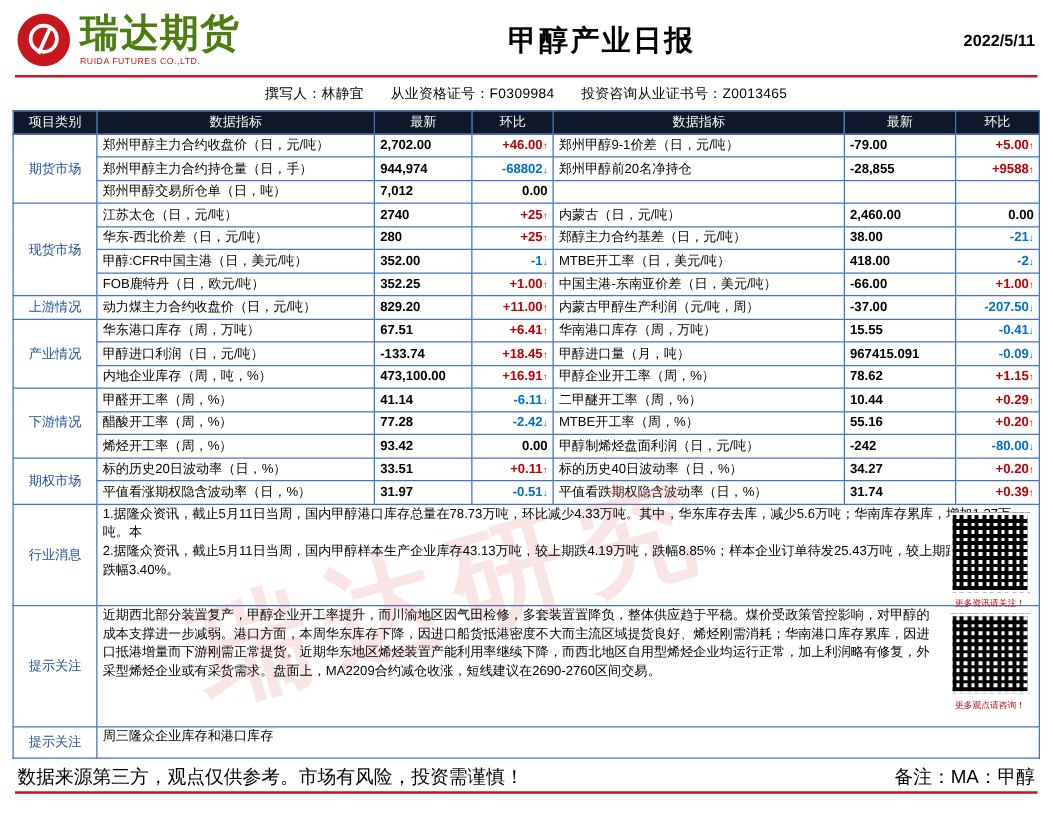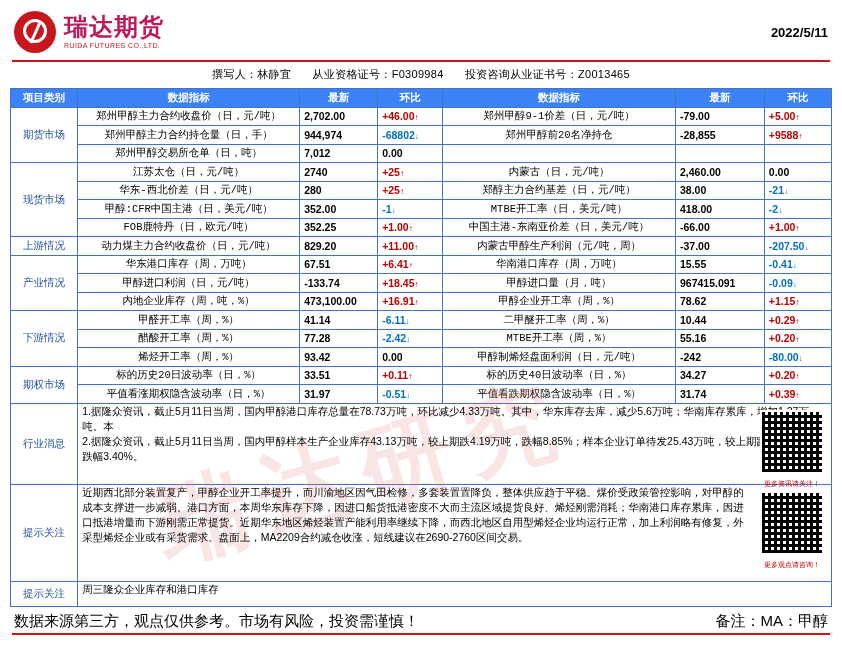--- a/index.html
+++ b/index.html
@@ -12,37 +12,37 @@
   }
   .page{position:relative;width:842px;height:659px;box-sizing:border-box;padding:0 10px;}
 
   
   .header{display:flex;align-items:center;justify-content:space-between;height:52px;padding:6px 4px 0 4px;}
   .brand{display:flex;align-items:center;gap:8px;}
   .logo{width:42px;height:42px;border-radius:50%;background:#c8161d;position:relative;flex:none;}
   .logo:before{content:"";position:absolute;left:9px;top:8px;width:24px;height:24px;border:3px solid #fff;border-radius:50%;box-sizing:border-box;}
   .logo:after{content:"";position:absolute;left:20px;top:10px;width:3px;height:23px;background:#fff;transform:rotate(24deg);}
   .brand-txt{line-height:1;}
-  .brand-cn{font-size:24px;font-weight:bold;color:#be185d;letter-spacing:1px;font-family:"DejaVu Sans",sans-serif;}
+  .brand-cn{font-size:31px;font-weight:bold;color:#4d7c0f;letter-spacing:1px;font-family:"DejaVu Sans",sans-serif;}
   .brand-en{font-size:7px;color:#c8161d;letter-spacing:.4px;margin-top:3px;}
   .doc-title{font-size:23px;font-weight:bold;letter-spacing:2px;font-family:"DejaVu Sans",sans-serif;}
   .doc-date{font-size:13px;font-weight:bold;font-family:"Liberation Sans",sans-serif;}
 
   .hr-red{height:2px;background:#c8161d;margin:2px 2px 0 2px;}
   .byline{text-align:center;font-size:11px;padding:5px 0 6px 0;letter-spacing:.3px;}
   .byline span{margin:0 9px;}
 
   
   table.main{width:822px;border-collapse:collapse;table-layout:fixed;}
   table.main td,table.main th{border:1px solid #4472c4;padding:0 4px;height:17.5px;font-size:10.5px;}
-  thead th{background:#3b82f6;color:#fff;font-weight:bold;text-align:center;font-size:11.5px;height:19px;}
+  thead th{background:#0f172a;color:#fff;font-weight:normal;text-align:center;font-size:11.5px;height:19px;}
   .cat{text-align:center;font-weight:normal;color:#1f4e9c;font-size:11px;margin-left:34px;}
-  .lbl{text-align:center;font-size:10.5px;padding-left:5px;font-family:Liberation Mono, monospace;}
+  .lbl{text-align:left;font-size:10.5px;padding-left:5px;}
   .val{text-align:left;font-weight:bold;padding-right:6px;font-size:10.5px;}
-  .chg{font-weight:bold;padding-right:4px;font-size:10.5px;}
+  .chg{text-align:right;font-weight:bold;padding-right:4px;font-size:10.5px;}
   .up{color:#c00000;}
   .down{color:#0070c0;}
   .flat{color:#000;}
   .arrow{font-size:8px;}
 
   
   .newscell{font-size:10.5px;line-height:15px;text-align:left;vertical-align:top;padding:3px 5px;position:relative;}
   .newscell p{margin:0;}
   .qr-wrap{position:absolute;right:6px;top:6px;width:66px;text-align:center;}
   .qr{width:60px;height:60px;margin:0 auto;background:
@@ -67,20 +67,21 @@
   <div class="wm">瑞达研究</div>
 
   <div class="header">
     <div class="brand">
       <div class="logo"></div>
       <div class="brand-txt">
         <div class="brand-cn">瑞达期货</div>
         <div class="brand-en">RUIDA FUTURES CO.,LTD.</div>
       </div>
     </div>
+    <div class="doc-title">甲醇产业日报</div>
     <div class="doc-date">2022/5/11</div>
   </div>
 
   <div class="hr-red"></div>
 
   <div class="byline">
     <span>撰写人：林静宜</span>
     <span>从业资格证号：F0309984</span>
     <span>投资咨询从业证书号：Z0013465</span>
   </div>

